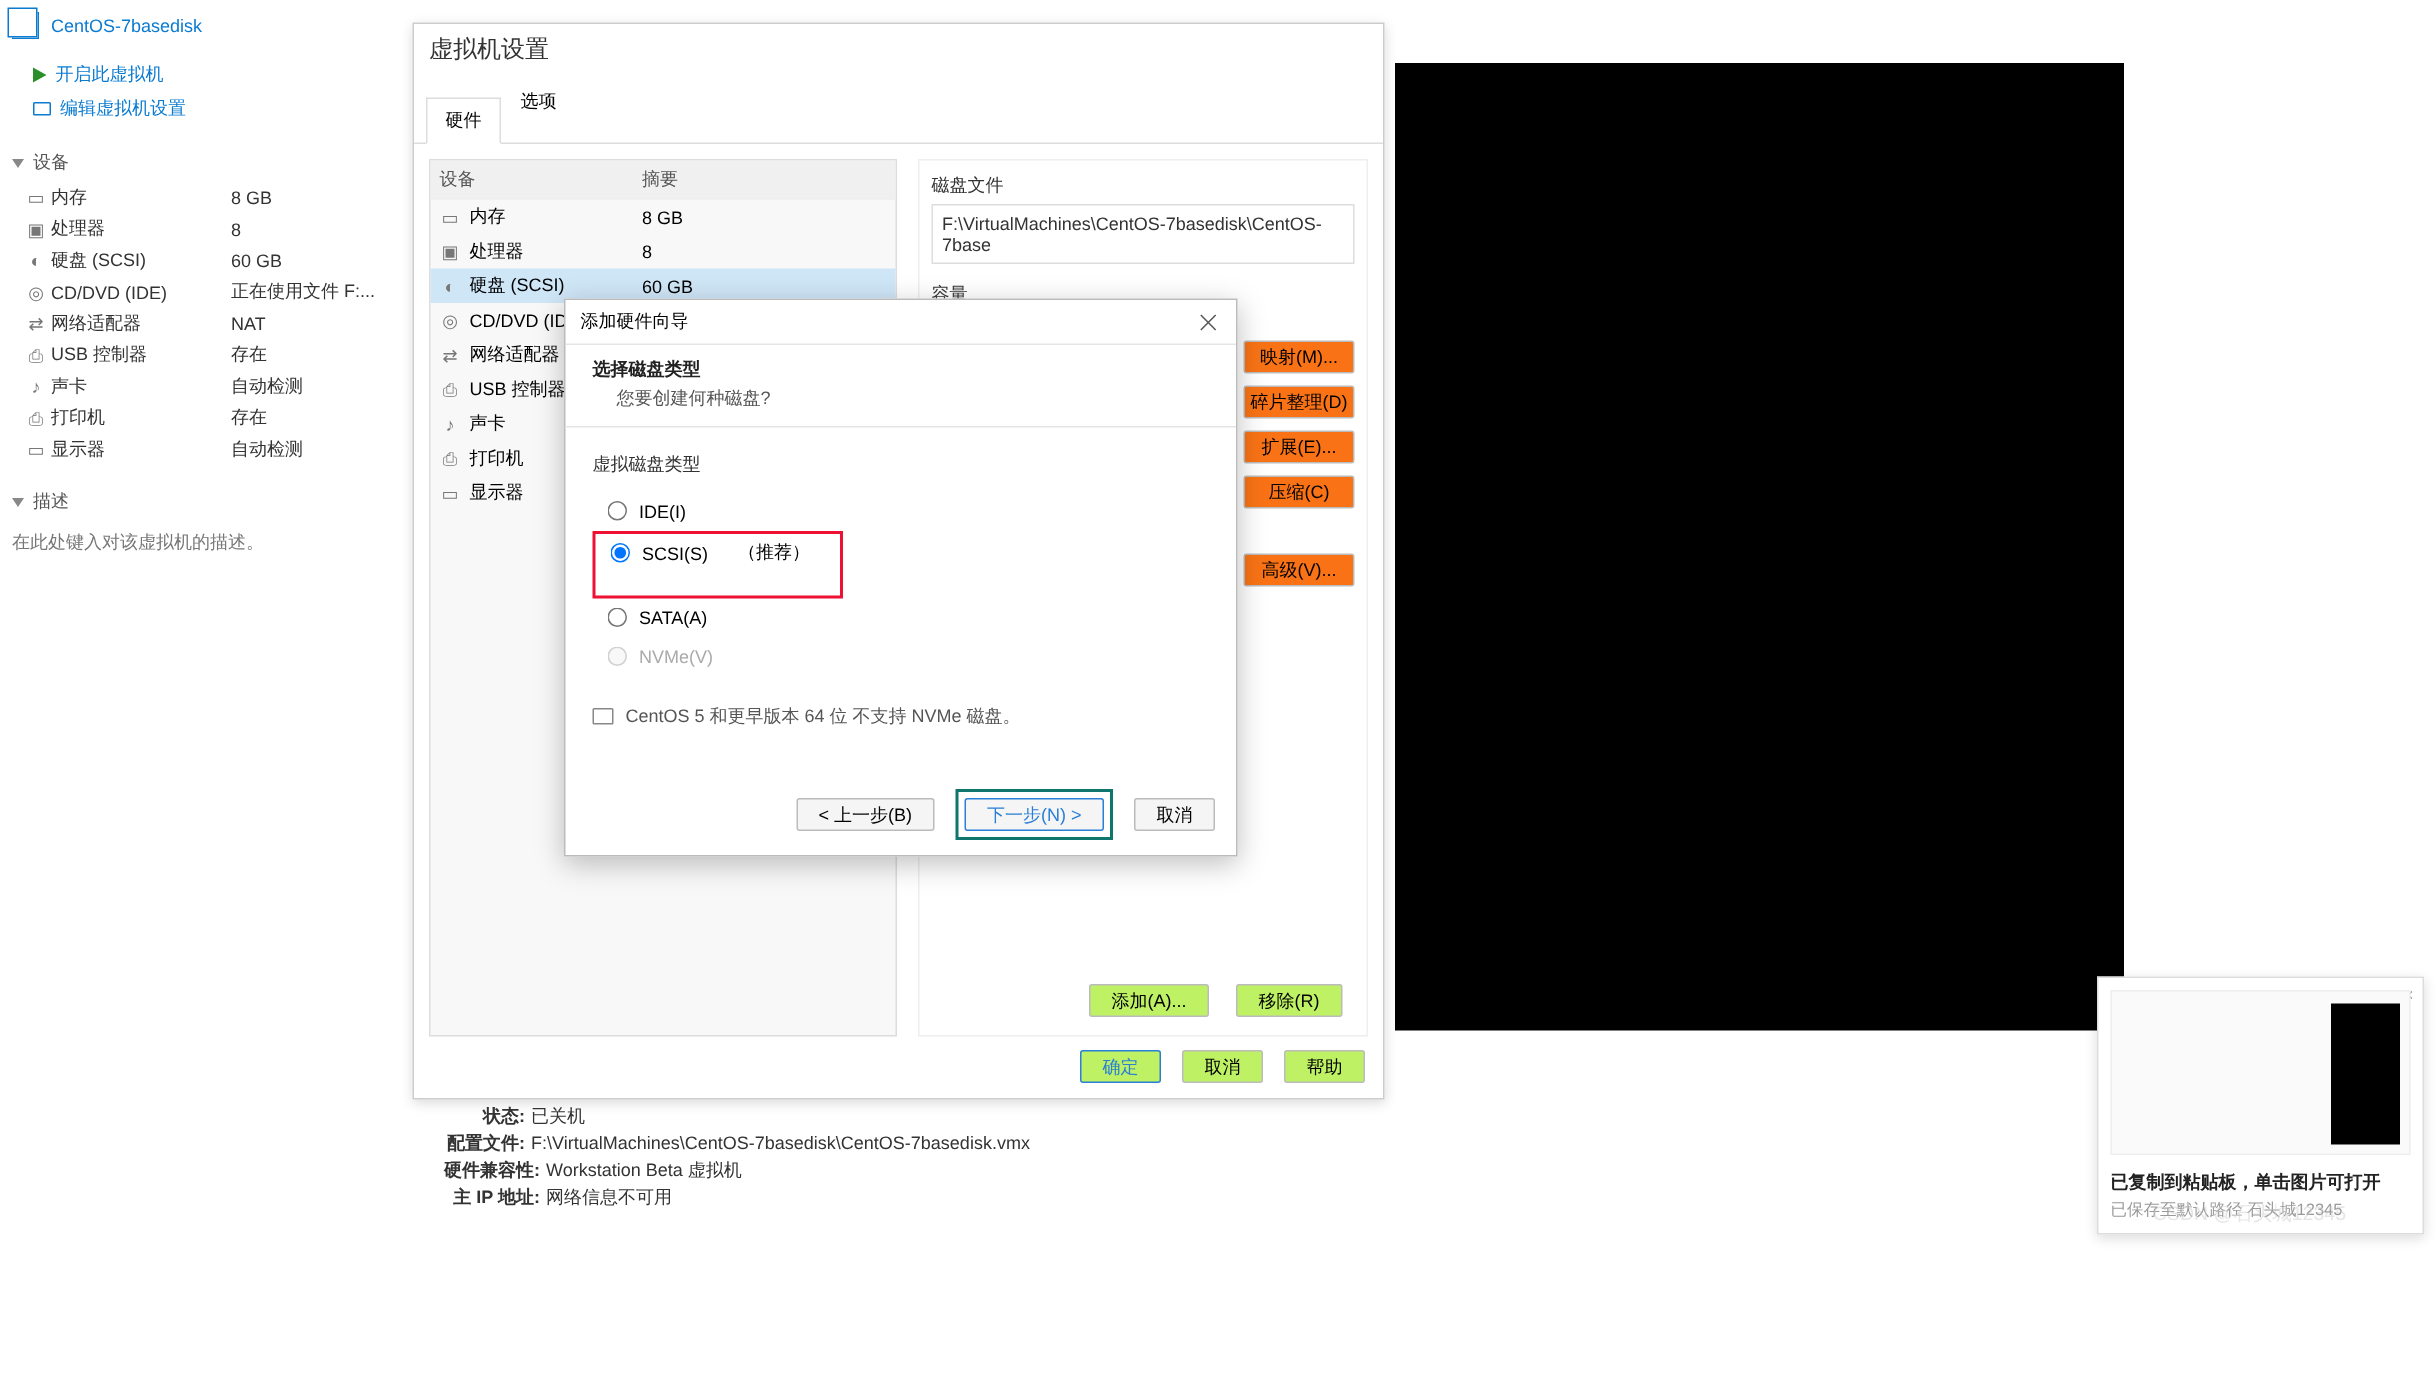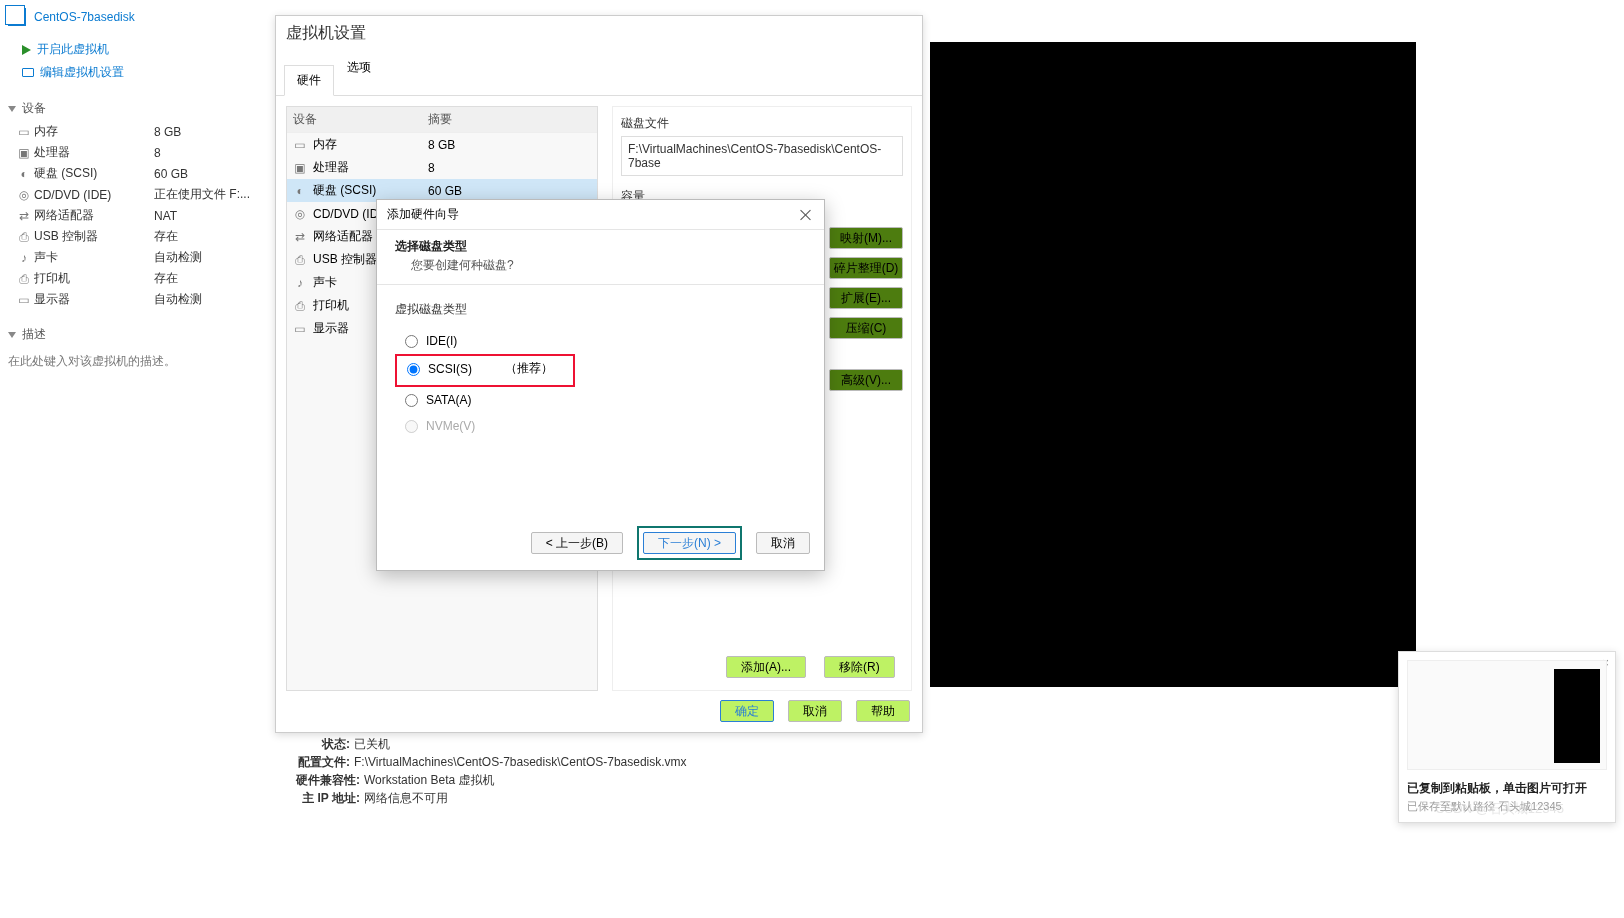--- a/index.html
+++ b/index.html
@@ -31,41 +31,41 @@
 .dev-head .c1 { width: 135px; }
 .dev-rows .drow { display: flex; padding: 3px 6px; align-items: center; }
 .dev-rows .drow.sel { background: #cfe6f7; }
 .drow .c1 { width: 135px; display: flex; align-items: center; gap: 6px; overflow: hidden; }
 .drow .c2 { flex: 1; white-space: nowrap; overflow: hidden; text-overflow: ellipsis; }
 .di { width: 14px; text-align: center; color: #777; flex-shrink: 0; }
 .right-pane { flex: 1; border: 1px solid #eee; padding: 8px; position: relative; }
 .rp-label { color: #333; margin-bottom: 4px; }
 .rp-box { border: 1px solid #ddd; padding: 5px 6px; color: #333; margin-bottom: 12px; }
 .rp-btns { position: absolute; right: 8px; display: flex; flex-direction: column; gap: 8px; }
-.rp-btns button { width: 74px; height: 22px; border: 1px solid #bbb; background: #4d7c0f; border-radius: 2px; }
+.rp-btns button { width: 74px; height: 22px; border: 1px solid #bbb; background: #f97316; border-radius: 2px; }
 .dev-btns { position: absolute; left: 450px; bottom: 54px; display: flex; gap: 18px; }
 .dev-btns button, .dlg-footer button { height: 22px; padding: 0 14px; border: 1px solid #bbb; background: #bef264; border-radius: 2px; }
 .dlg-footer { position: absolute; right: 12px; bottom: 10px; display: flex; gap: 14px; }
 .dlg-footer .primary { border: 1px solid #2a7fd6; color: #2a7fd6; }
 
 .wizard { position: absolute; left: 376px; top: 199px; width: 449px; height: 372px; background: #fff; border: 1px solid #bbb; box-shadow: 0 5px 18px rgba(0,0,0,.25); }
 .wz-title-bar { display: flex; justify-content: space-between; align-items: center; padding: 6px 10px; border-bottom: 1px solid #e5e5e5; }
 .wz-close { width: 16px; height: 16px; position: relative; cursor: pointer; }
 .wz-close::before, .wz-close::after { content: ""; position: absolute; left: 7px; top: 1px; width: 1px; height: 14px; background: #555; }
 .wz-close::before { transform: rotate(45deg); }
 .wz-close::after { transform: rotate(-45deg); }
 .wz-head { padding: 8px 18px 10px; border-bottom: 1px solid #e5e5e5; }
 .wz-head-title { font-weight: bold; color: #222; }
 .wz-head-sub { color: #555; padding-left: 16px; margin-top: 2px; }
 .wz-body { padding: 16px 18px; }
 .wz-group-label { color: #333; margin-bottom: 10px; }
-.radio-row { display: flex; align-items: flex-end; gap: 8px; padding: 6px 0 6px 10px; }
+.radio-row { display: flex; align-items: flex-start; gap: 8px; padding: 6px 0 6px 10px; }
 .radio-row input { margin: 0; }
 .radio-row.disabled { color: #aaa; }
-.scsi-box { border: 2px solid #e13; display: inline-flex; align-items: center; gap: 33px; padding: 4px 20px 8px 10px; }
+.scsi-box { border: 2px solid #e13; display: inline-flex; align-items: center; gap: 20px; padding: 4px 20px 20px 10px; }
 .info-row { display: flex; align-items: center; gap: 8px; color: #555; margin-top: 18px; }
 .info-icon { width: 14px; height: 11px; border: 1px solid #888; border-radius: 1px; }
 .wz-footer { position: absolute; bottom: 10px; right: 14px; display: flex; gap: 14px; align-items: center; }
 .wz-footer button { height: 22px; padding: 0 14px; border: 1px solid #bbb; background: #f5f5f5; border-radius: 2px; }
 .next-wrap { border: 2px solid #0f766e; padding: 4px; }
 .next-wrap button { border: 1px solid #2a7fd6; color: #2a7fd6; }
 
 .black-pane { position: absolute; left: 930px; top: 42px; width: 486px; height: 645px; background: #000; }
 
 .status-block { position: absolute; left: 286px; top: 735px; color: #333; }
@@ -285,20 +285,24 @@
       <span>（推荐）</span>
     </div>
     <label class="radio-row">
       <input type="radio" name="dt" style="">
       <span>SATA(A)</span>
     </label>
     <label class="radio-row disabled">
       <input type="radio" name="dt" disabled="" style="">
       <span>NVMe(V)</span>
     </label>
+    <div class="info-row">
+      <span class="info-icon"></span>
+      <span>CentOS 5 和更早版本 64 位 不支持 NVMe 磁盘。</span>
+    </div>
   </div>
   <div class="wz-footer">
     <button>&lt; 上一步(B)</button>
     <span class="next-wrap">
       <button>下一步(N) &gt;</button>
     </span>
     <button>取消</button>
   </div>
 </div>
 

